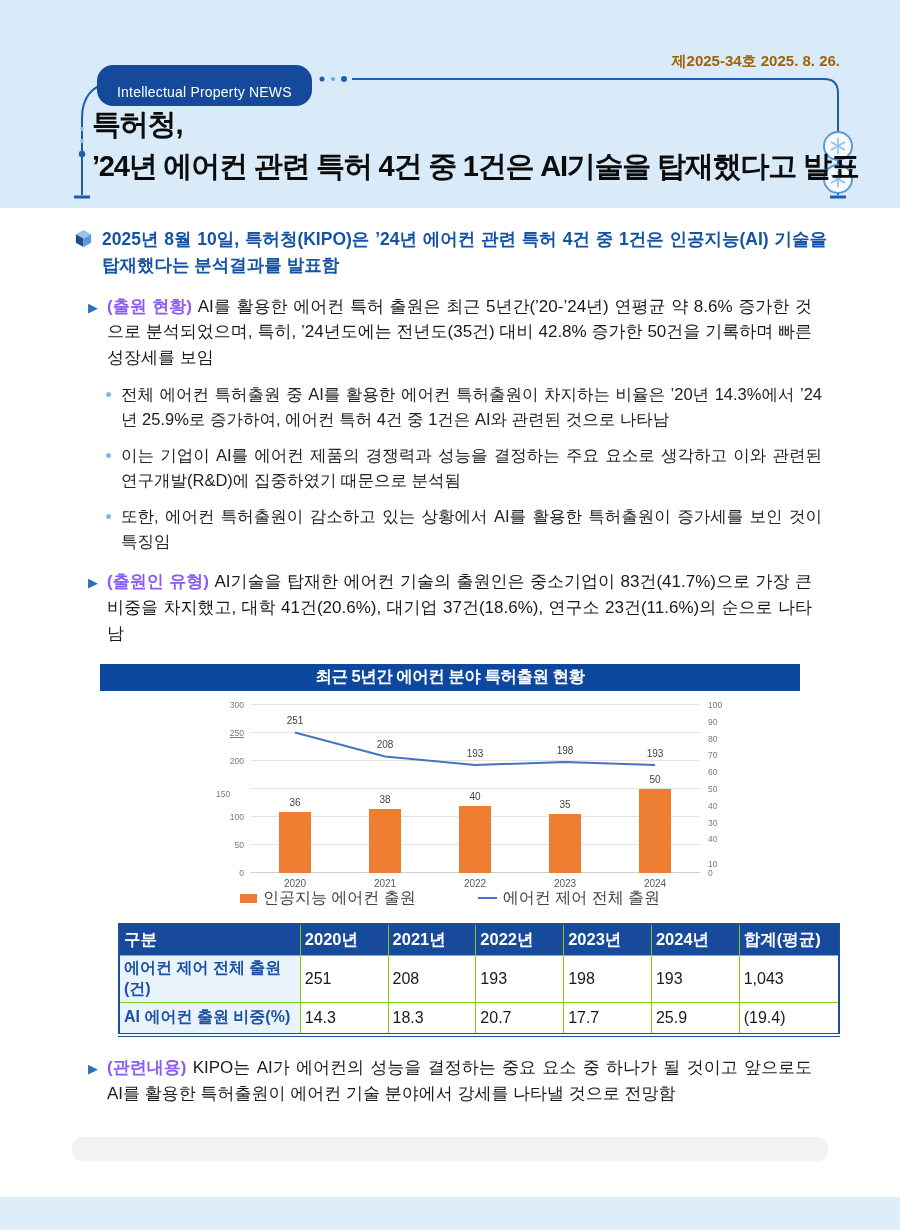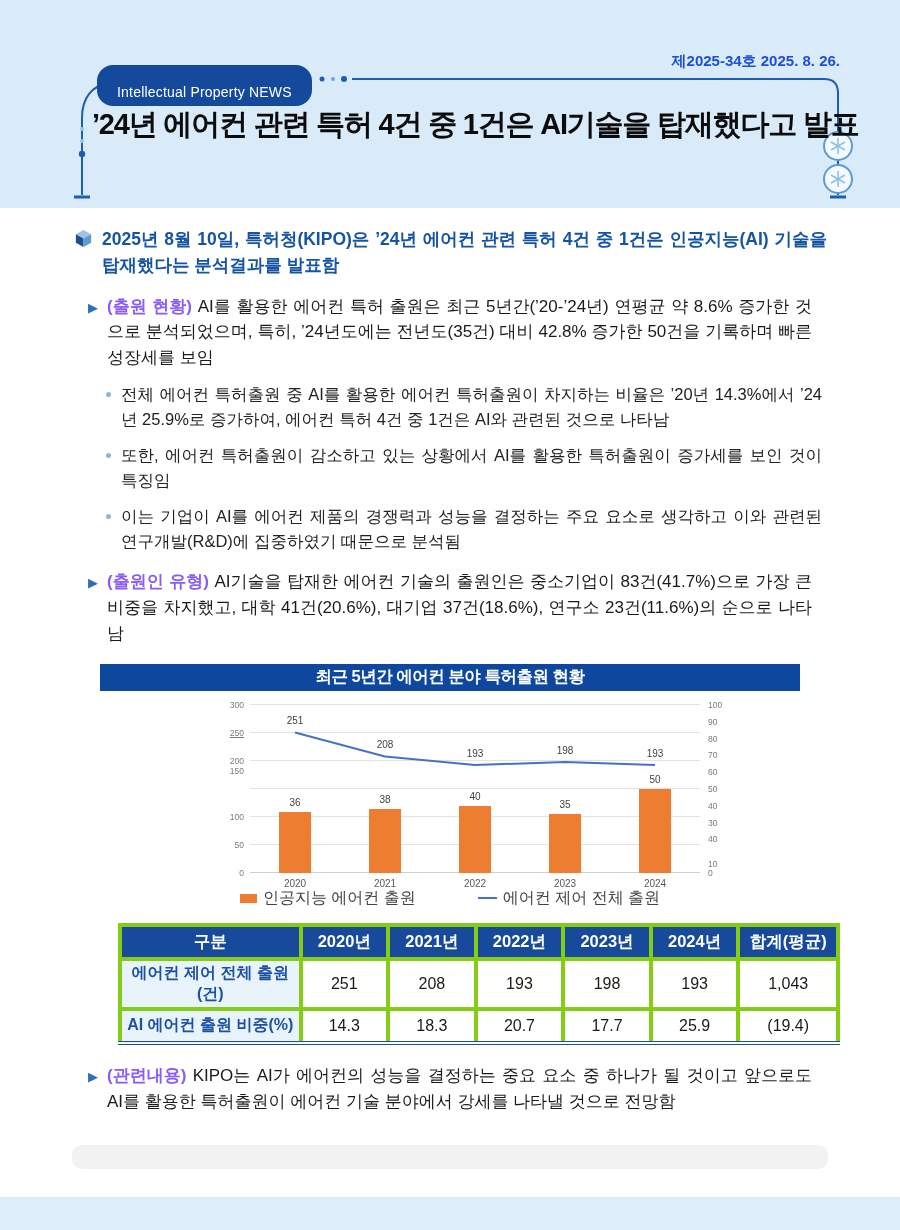--- a/index.html
+++ b/index.html
@@ -1,21 +1,21 @@
 <!DOCTYPE html>
 <html><head>
 <meta charset="utf-8">
 <style>
   html,body{margin:0;padding:0;background:#fff;}
   #page{position:relative;width:900px;height:1230px;background:#ffffff;overflow:hidden;
         font-family:"Liberation Sans",sans-serif;color:#1a1a1a;}
   
   .header-bg{position:absolute;top:0;left:0;width:900px;height:208px;background:#d9eaf8;}
   .bottom-band{position:absolute;bottom:0;left:0;width:900px;height:33px;background:#ddeefa;}
-  .issue-no{position:absolute;top:52px;right:60px;font-size:15px;font-weight:700;color:#1d4ed8;}
+  .issue-no{position:absolute;top:52px;right:60px;font-size:15px;font-weight:700;color:#a16207;}
   .badge{position:absolute;top:65px;left:97px;background:#15499c;color:#fff;font-size:14px;
          padding:19px 20px 6px;border-radius:16px;letter-spacing:0.2px;z-index:3;}
   .frame-svg{position:absolute;top:0;left:0;z-index:2;}
   .page-title{position:absolute;left:92px;top:103px;z-index:3;color:#0c0c0c;font-weight:800;
               font-size:29px;line-height:1.45;letter-spacing:-1.2px;white-space:nowrap;}
   
   .content{position:absolute;top:226px;left:60px;width:780px;}
   .lead{display:flex;gap:10px;margin-left:15px;width:752px;
         color:#1553a5;font-size:17.5px;font-weight:700;line-height:1.5;text-align:justify;}
   .lead .cube{flex:0 0 auto;margin-top:3px;}
@@ -39,21 +39,21 @@
   .axis-label{position:absolute;font-size:8.5px;color:#7a7a7a;}
   .x-label{position:absolute;text-align:center;font-size:10px;color:#595959;}
   #chart-legend{position:absolute;left:0;right:0;top:197px;display:flex;justify-content:center;
                 gap:62px;align-items:center;font-size:16px;color:#444;text-align:right;}
   .legend-item{display:flex;align-items:center;}
   .swatch-bar{width:17px;height:9px;display:inline-block;margin-right:6px;}
   .swatch-line{width:19px;height:2px;display:inline-block;margin-right:6px;}
   
   table{border-collapse:collapse;width:722px;margin:10px 0 0 58px;font-size:16px;
         border:2px solid #1c4f9f;border-bottom:4px double #1c4f9f;}
-  th,td{border:4px solid #84cc16;text-align:center;padding:2px 4px;height:26px;margin-left:29px;}
+  th,td{border:1px solid #84cc16;text-align:left;padding:2px 4px;height:26px;margin-left:29px;}
   thead th{background:#174a9b;color:#fff;font-weight:700;font-size:16.5px;}
   tbody th{background:#e9f3fc;color:#1c50a2;font-weight:700;font-size:16px;}
   tbody td{color:#1a1a1a;}
   
   .source-box{margin:30px 0 0 12px;width:756px;box-sizing:border-box;background:#f2f2f3;
               border-radius:10px;padding:11px 22px 13px;}
 </style>
 </head>
 <body>
 
@@ -86,20 +86,21 @@
         <line x1="838" y1="171" x2="838" y2="187"></line>
           <line x1="831" y1="175" x2="845" y2="183"></line>
           <line x1="845" y1="175" x2="831" y2="183"></line>
       </g>
     </g>
   </svg>
 
   <div class="issue-no">제2025-34호 2025. 8. 26.</div>
   <div class="badge">Intellectual Property NEWS</div>
   <div class="page-title">
+    <div>특허청,</div>
     <div>’24년 에어컨 관련 특허 4건 중 1건은 AI기술을 탑재했다고 발표</div>
   </div>
 
   <div class="content">
 
     <div class="lead">
       <svg class="cube" width="17" height="19" viewBox="0 0 20 22">
         <path d="M10 1 19 6 10 11 1 6Z" fill="#9dc3e6"></path>
         <path d="M1 6v10l9 5V11Z" fill="#1f4e8c"></path>
         <path d="M19 6v10l-9 5V11Z" fill="#5b9bd5"></path>
@@ -110,25 +111,25 @@
     <div class="arrow-item">
       <span class="arrow">▶</span>
       <div><span class="blue-label">(출원 현황)</span> <span>AI를 활용한 에어컨 특허 출원은 최근 5년간(’20-’24년) 연평균 약 8.6% 증가한 것으로 분석되었으며, 특히, ’24년도에는 전년도(35건) 대비 42.8% 증가한 50건을 기록하며 빠른 성장세를 보임</span></div>
     </div>
     <div class="bullet-item">
       <span class="dot"></span>
       <div>전체 에어컨 특허출원 중 AI를 활용한 에어컨 특허출원이 차지하는 비율은 ’20년 14.3%에서 ’24년 25.9%로 증가하여, 에어컨 특허 4건 중 1건은 AI와 관련된 것으로 나타남</div>
     </div>
     <div class="bullet-item">
       <span class="dot"></span>
-      <div>또한, 에어컨 특허출원이 감소하고 있는 상황에서 AI를 활용한 특허출원이 증가세를 보인 것이 특징임</div>
+      <div>이는 기업이 AI를 에어컨 제품의 경쟁력과 성능을 결정하는 주요 요소로 생각하고 이와 관련된 연구개발(R&amp;D)에 집중하였기 때문으로 분석됨</div>
     </div>
     <div class="bullet-item">
       <span class="dot"></span>
-      <div>이는 기업이 AI를 에어컨 제품의 경쟁력과 성능을 결정하는 주요 요소로 생각하고 이와 관련된 연구개발(R&amp;D)에 집중하였기 때문으로 분석됨</div>
+      <div>또한, 에어컨 특허출원이 감소하고 있는 상황에서 AI를 활용한 특허출원이 증가세를 보인 것이 특징임</div>
     </div>
 
     <div class="arrow-item">
       <span class="arrow">▶</span>
       <div><span class="blue-label">(출원인 유형)</span> <span>AI기술을 탑재한 에어컨 기술의 출원인은 중소기업이 83건(41.7%)으로 가장 큰 비중을 차지했고, 대학 41건(20.6%), 대기업 37건(18.6%), 연구소 23건(11.6%)의 순으로 나타남</span></div>
     </div>
 
     <div id="chart-block">
       <div id="chart-banner">최근 5년간 에어컨 분야 특허출원 현황</div>
       <div id="chart-area">
@@ -165,21 +166,21 @@
               <span>인공지능 에어컨 출원</span>
             </div>
             <div class="legend-item">
               <span class="swatch-line" style="background: rgb(68, 114, 196);"></span>
               <span>에어컨 제어 전체 출원</span>
             </div>
           </div>
       <div class="axis-label" style="top: 177px; left: 116px; width: 28px; text-align: right;">0</div>
           <div class="axis-label" style="top: 149px; left: 116px; width: 28px; text-align: right;">50</div>
           <div class="axis-label" style="top: 121px; left: 116px; width: 28px; text-align: right;">100</div>
-          <div class="axis-label" style="top: 75px; left: 116px; width: 28px; text-align: right;">150</div>
+          <div class="axis-label" style="top: 98px; left: 116px; width: 28px; ">150</div>
           <div class="axis-label" style="top: 65px; left: 116px; width: 28px; text-align: right;">200</div>
           <div class="axis-label" style="top: 37px; left: 116px; width: 28px; text-align: right; text-decoration: underline;">250</div>
           <div class="axis-label" style="top: 9px; left: 116px; width: 28px; text-align: right;">300</div>
           <div class="axis-label" style="top: 177px; left: 608px;">0</div>
           <div class="axis-label" style="top: 168px; left: 608px;">10</div>
           <div class="axis-label" style="top: 143.4px; left: 608px;">40</div>
           <div class="axis-label" style="top: 126.6px; left: 608px;">30</div>
           <div class="axis-label" style="top: 109.8px; left: 608px;">40</div>
           <div class="axis-label" style="top: 93px; left: 608px;">50</div>
           <div class="axis-label" style="top: 76.2px; left: 608px;">60</div>

